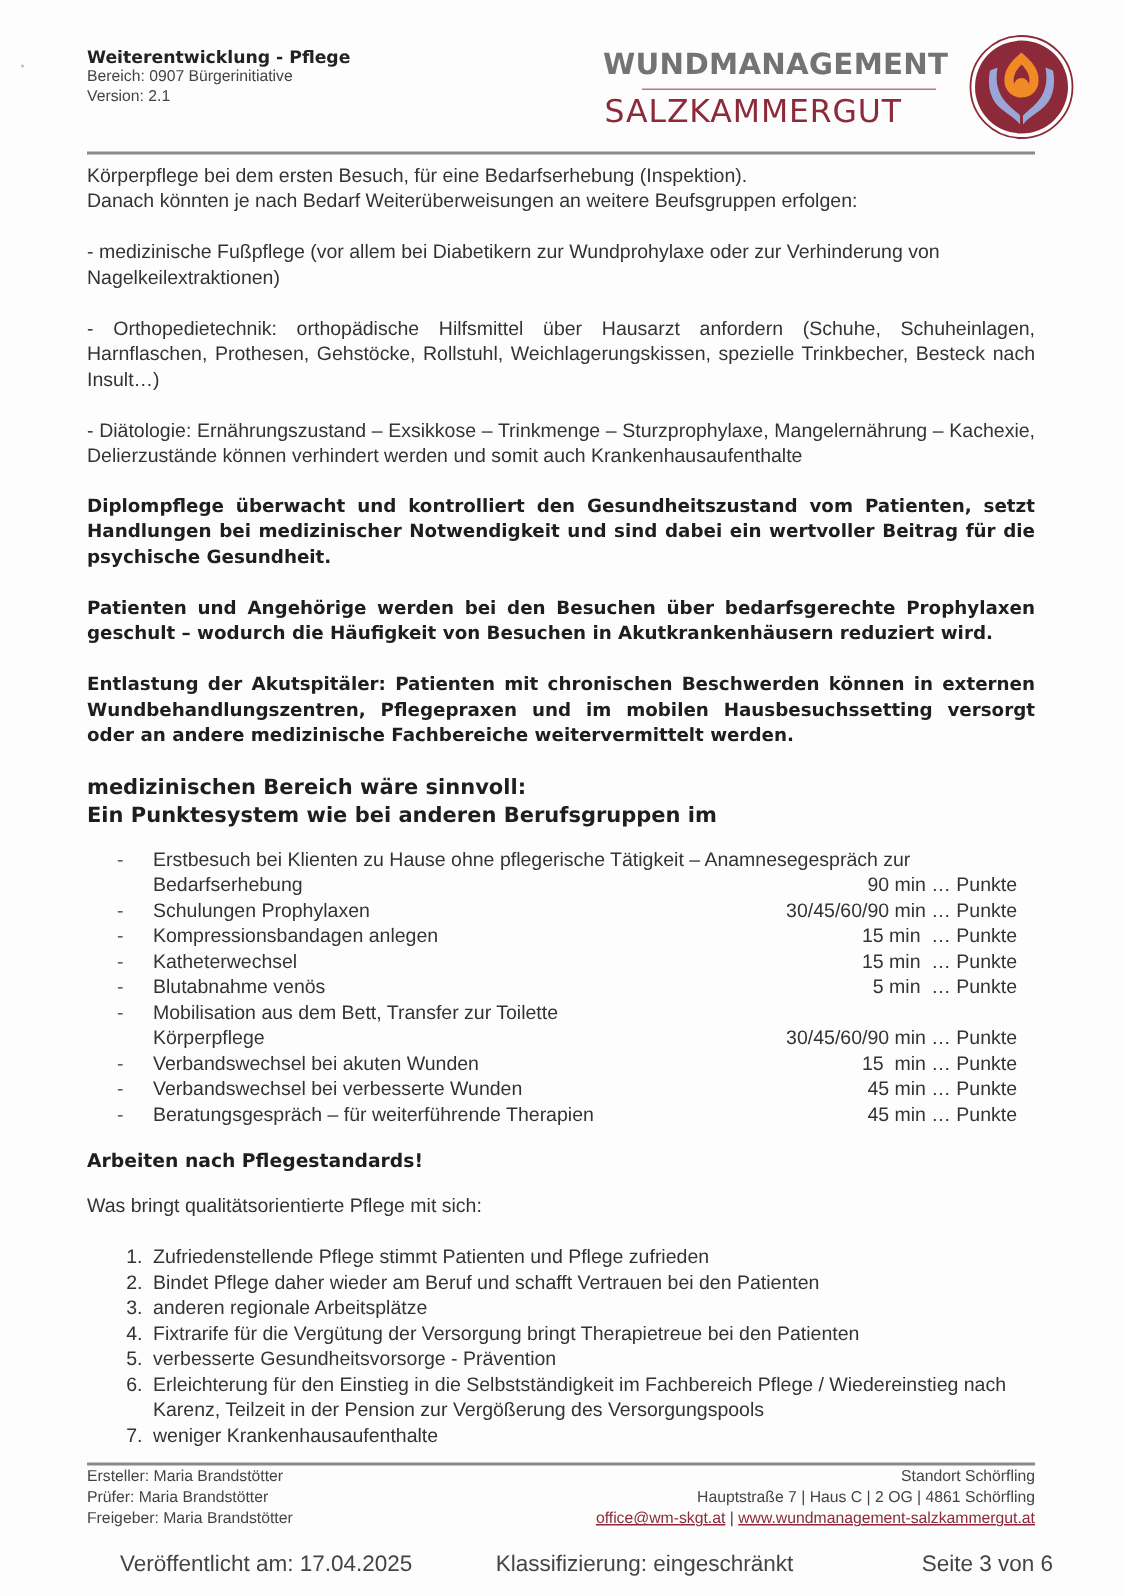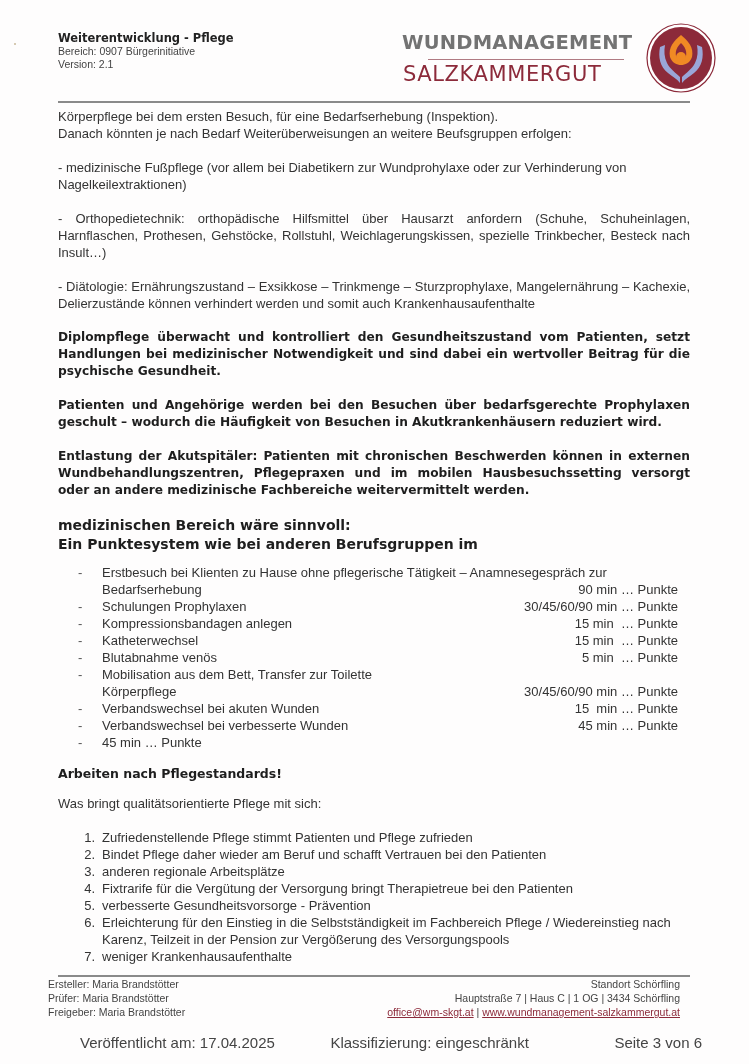--- a/index.html
+++ b/index.html
@@ -25,21 +25,21 @@
     .h2 { font-family: "DejaVu Sans", sans-serif; font-weight: bold; font-size: 14px; line-height: 19px; color: #1e1e1e; }
     .dash-list { margin: 10px 0 0 0; padding: 0; list-style: none; }
     .dash-item { display: flex; position: relative; }
     .dash { width: 44px; flex: none; padding-left: 20px; box-sizing: border-box; color: #555; }
     .item-text { flex: 1; }
     .item-row { display: flex; justify-content: space-between; }
     .dur { white-space: pre; text-align: right; padding-right: 12px; }
     .num-list { margin: 10px 0 0 0; padding: 0; list-style: none; }
     .num-item { display: flex; }
     .num { width: 44px; flex: none; text-align: right; padding-right: 7px; box-sizing: border-box; }
-    .footer { position: absolute; left: 48px; top: 977px; width: 632px; font-size: 10.5px; line-height: 14px; color: #444; }
+    .footer { position: absolute; left: 58px; top: 977px; width: 632px; font-size: 10.5px; line-height: 14px; color: #444; }
     .footer-row { display: flex; justify-content: space-between; }
     .footer-col-right { text-align: right; }
     .link { color: #8c2a3a; text-decoration: underline; }
     .bottom-row { position: absolute; left: 58px; top: 1034px; width: 622px; font-size: 15px; color: #444; display: flex; justify-content: space-between; margin-left: 22px; }
     .dot { position: absolute; left: 14px; top: 43px; width: 2px; height: 2px; background: #c9b99a; border-radius: 50%; }
   </style>
 </head>
 <body>
 
 <div class="page">
@@ -148,20 +148,21 @@
       <li class="dash-item">
         <span class="dash">-</span>
         <div class="item-text item-row">
             <span>Verbandswechsel bei verbesserte Wunden</span>
             <span class="dur">45 min … Punkte</span>
           </div>
       </li>
       <li class="dash-item">
         <span class="dash">-</span>
         <div class="item-text item-row">
+            <span>Beratungsgespräch – für weiterführende Therapien</span>
             <span class="dur">45 min … Punkte</span>
           </div>
       </li>
     </ul>
 
     <div style="height:14px;"></div>
     <p class="p bold" style="font-size:12.5px;">Arbeiten nach Pflegestandards!</p>
     <div style="height:13px;"></div>
     <p class="p">Was bringt qualitätsorientierte Pflege mit sich:</p>
 
@@ -199,21 +200,21 @@
 
   <div class="rule" style="top:975px;"></div>
 
   <div class="footer">
     <div class="footer-row">
       <span>Ersteller: Maria Brandstötter</span>
       <span class="footer-col-right">Standort Schörfling</span>
     </div>
     <div class="footer-row">
       <span>Prüfer: Maria Brandstötter</span>
-      <span class="footer-col-right">Hauptstraße 7 | Haus C | 1 OG | 3434 Schörfling</span>
+      <span class="footer-col-right">Hauptstraße 7 | Haus C | 2 OG | 4861 Schörfling</span>
     </div>
     <div class="footer-row">
       <span>Freigeber: Maria Brandstötter</span>
       <span class="footer-col-right">
         <a class="link">office@wm-skgt.at</a><span> | </span><a class="link">www.wundmanagement-salzkammergut.at</a>
       </span>
     </div>
   </div>
 
   <div class="bottom-row">

